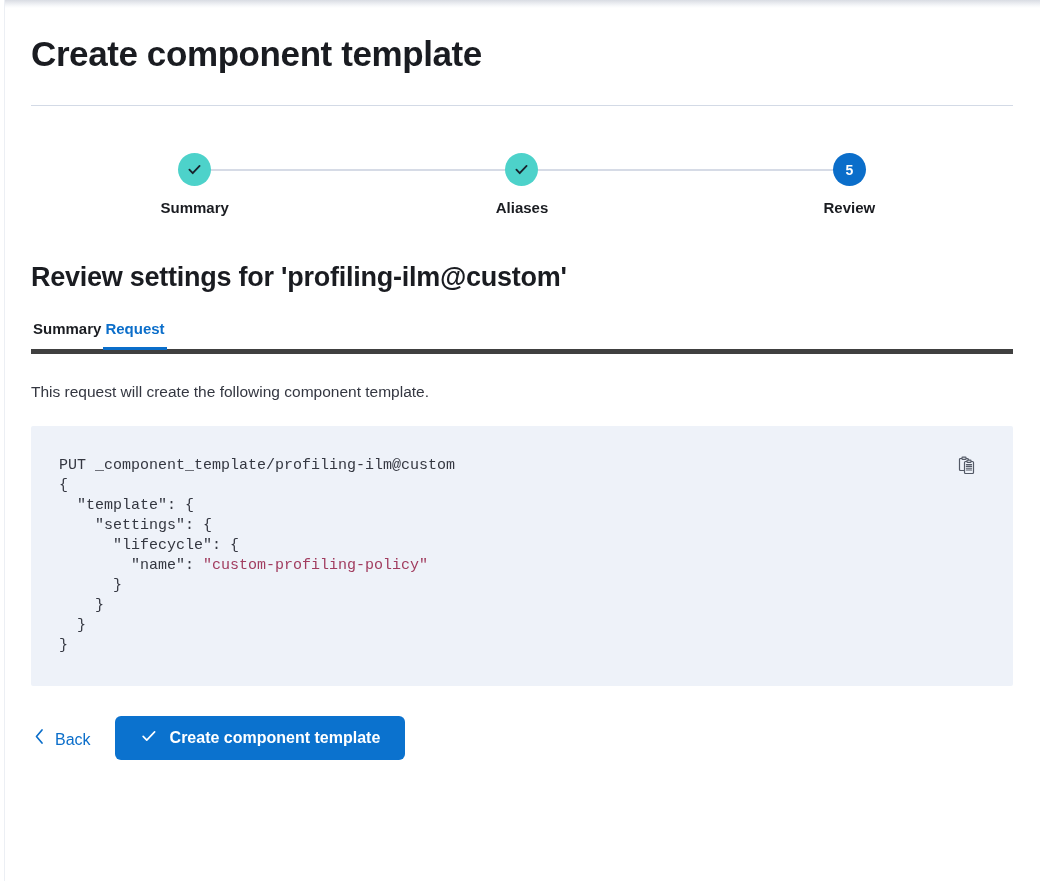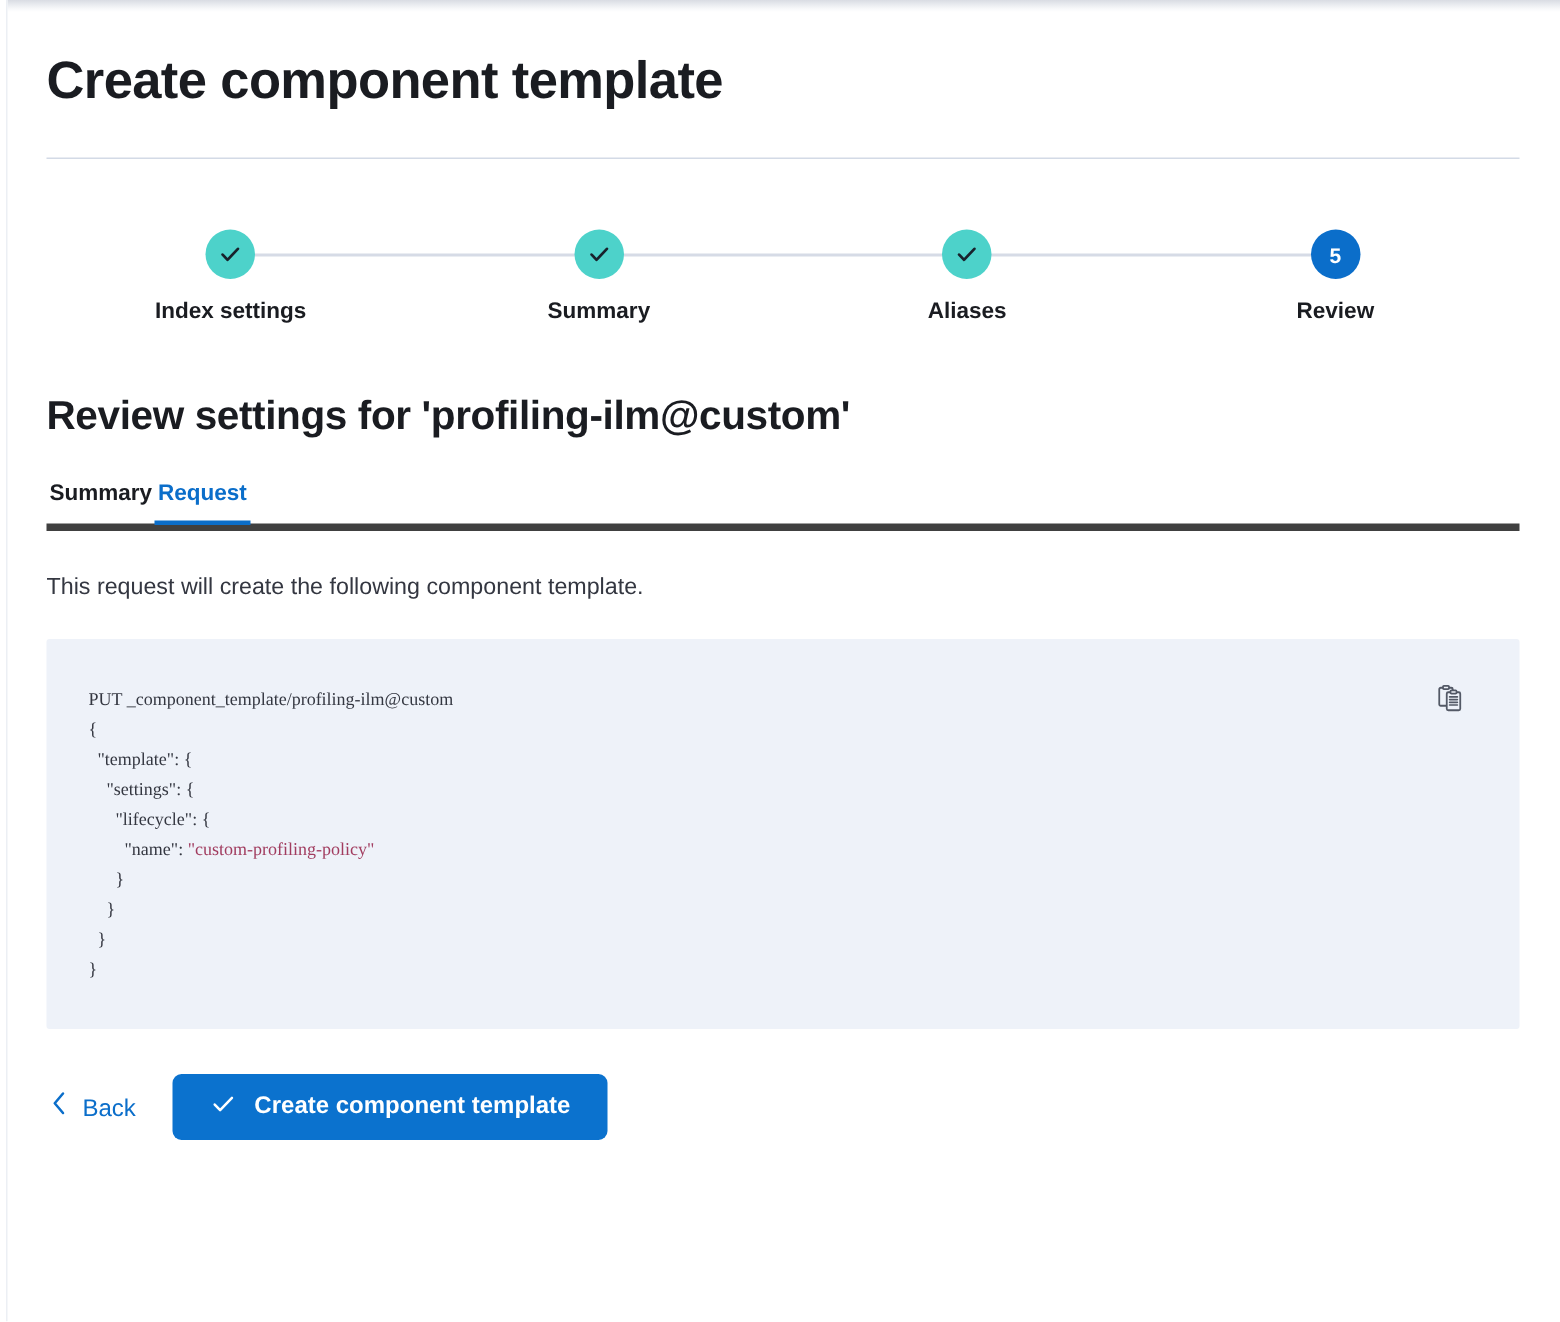--- a/index.html
+++ b/index.html
@@ -176,22 +176,22 @@
     align-items: center;
     justify-content: center;
     background: none;
     border: none;
     padding: 0;
     cursor: pointer;
   }
   .code {
     margin: 0;
     padding: 30px 70px 24px 28px;
-    font-family: Liberation Serif, serif;
-    font-size: 12px;
+    font-family: Liberation Mono, monospace;
+    font-size: 15px;
     line-height: 20px;
     color: #343741;
     white-space: pre;
   }
   .code .tok-str { color: #a13c5f; }
 
   
   .footer {
     margin-top: 30px;
     display: flex;
@@ -234,29 +234,20 @@
 <div class="left-rail"></div>
 
 <div class="page">
 
   <h1 class="page-title">Create component template</h1>
   <div class="header-rule"></div>
 
   <div class="stepper">
 
 
-    <div class="step">
-      <div class="connector"></div>
-      <div class="step-circle done">
-        <svg width="17" height="17" viewBox="0 0 16 16" aria-hidden="true">
-            <path d="M3.2 8.2l3.1 3.3 6.5-6.9" fill="none" stroke="#18222c" stroke-width="1.7" stroke-linecap="round" stroke-linejoin="round"></path>
-          </svg>
-      </div>
-      <div class="step-label">Index settings</div>
-    </div>
 
     <div class="step">
       <div class="connector"></div>
       <div class="step-circle done">
         <svg width="17" height="17" viewBox="0 0 16 16" aria-hidden="true">
             <path d="M3.2 8.2l3.1 3.3 6.5-6.9" fill="none" stroke="#18222c" stroke-width="1.7" stroke-linecap="round" stroke-linejoin="round"></path>
           </svg>
       </div>
       <div class="step-label">Summary</div>
     </div>

